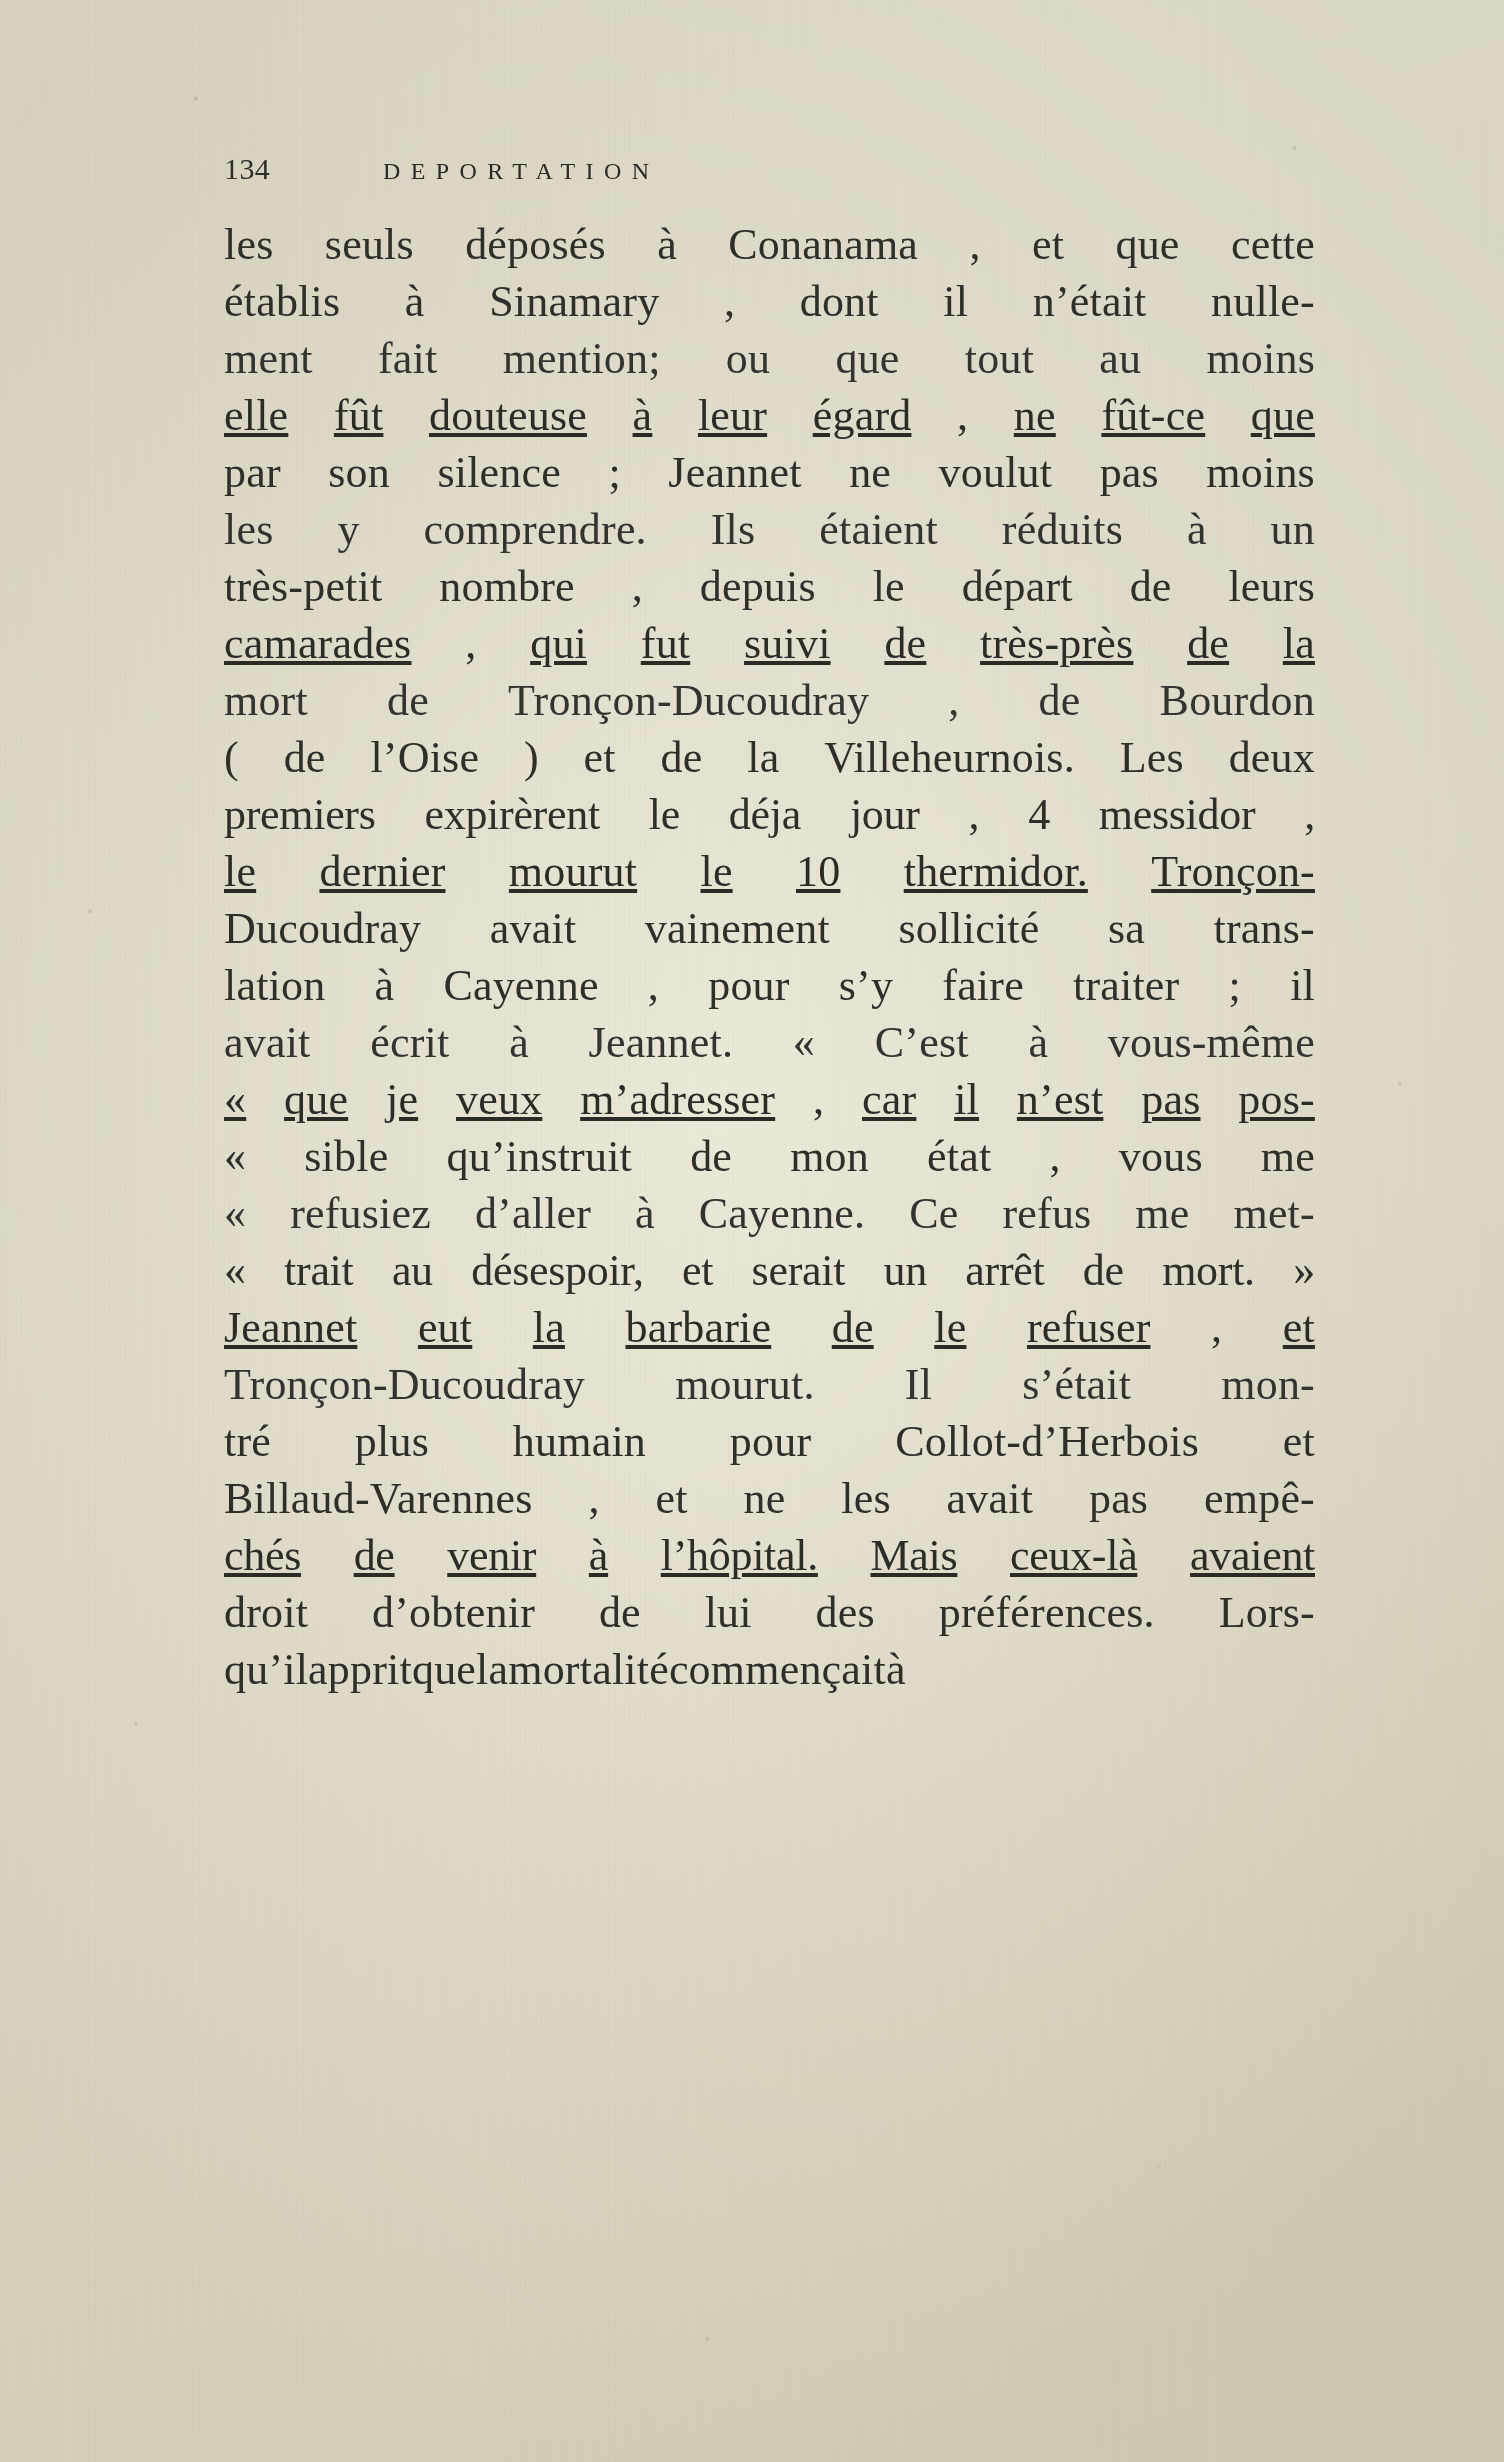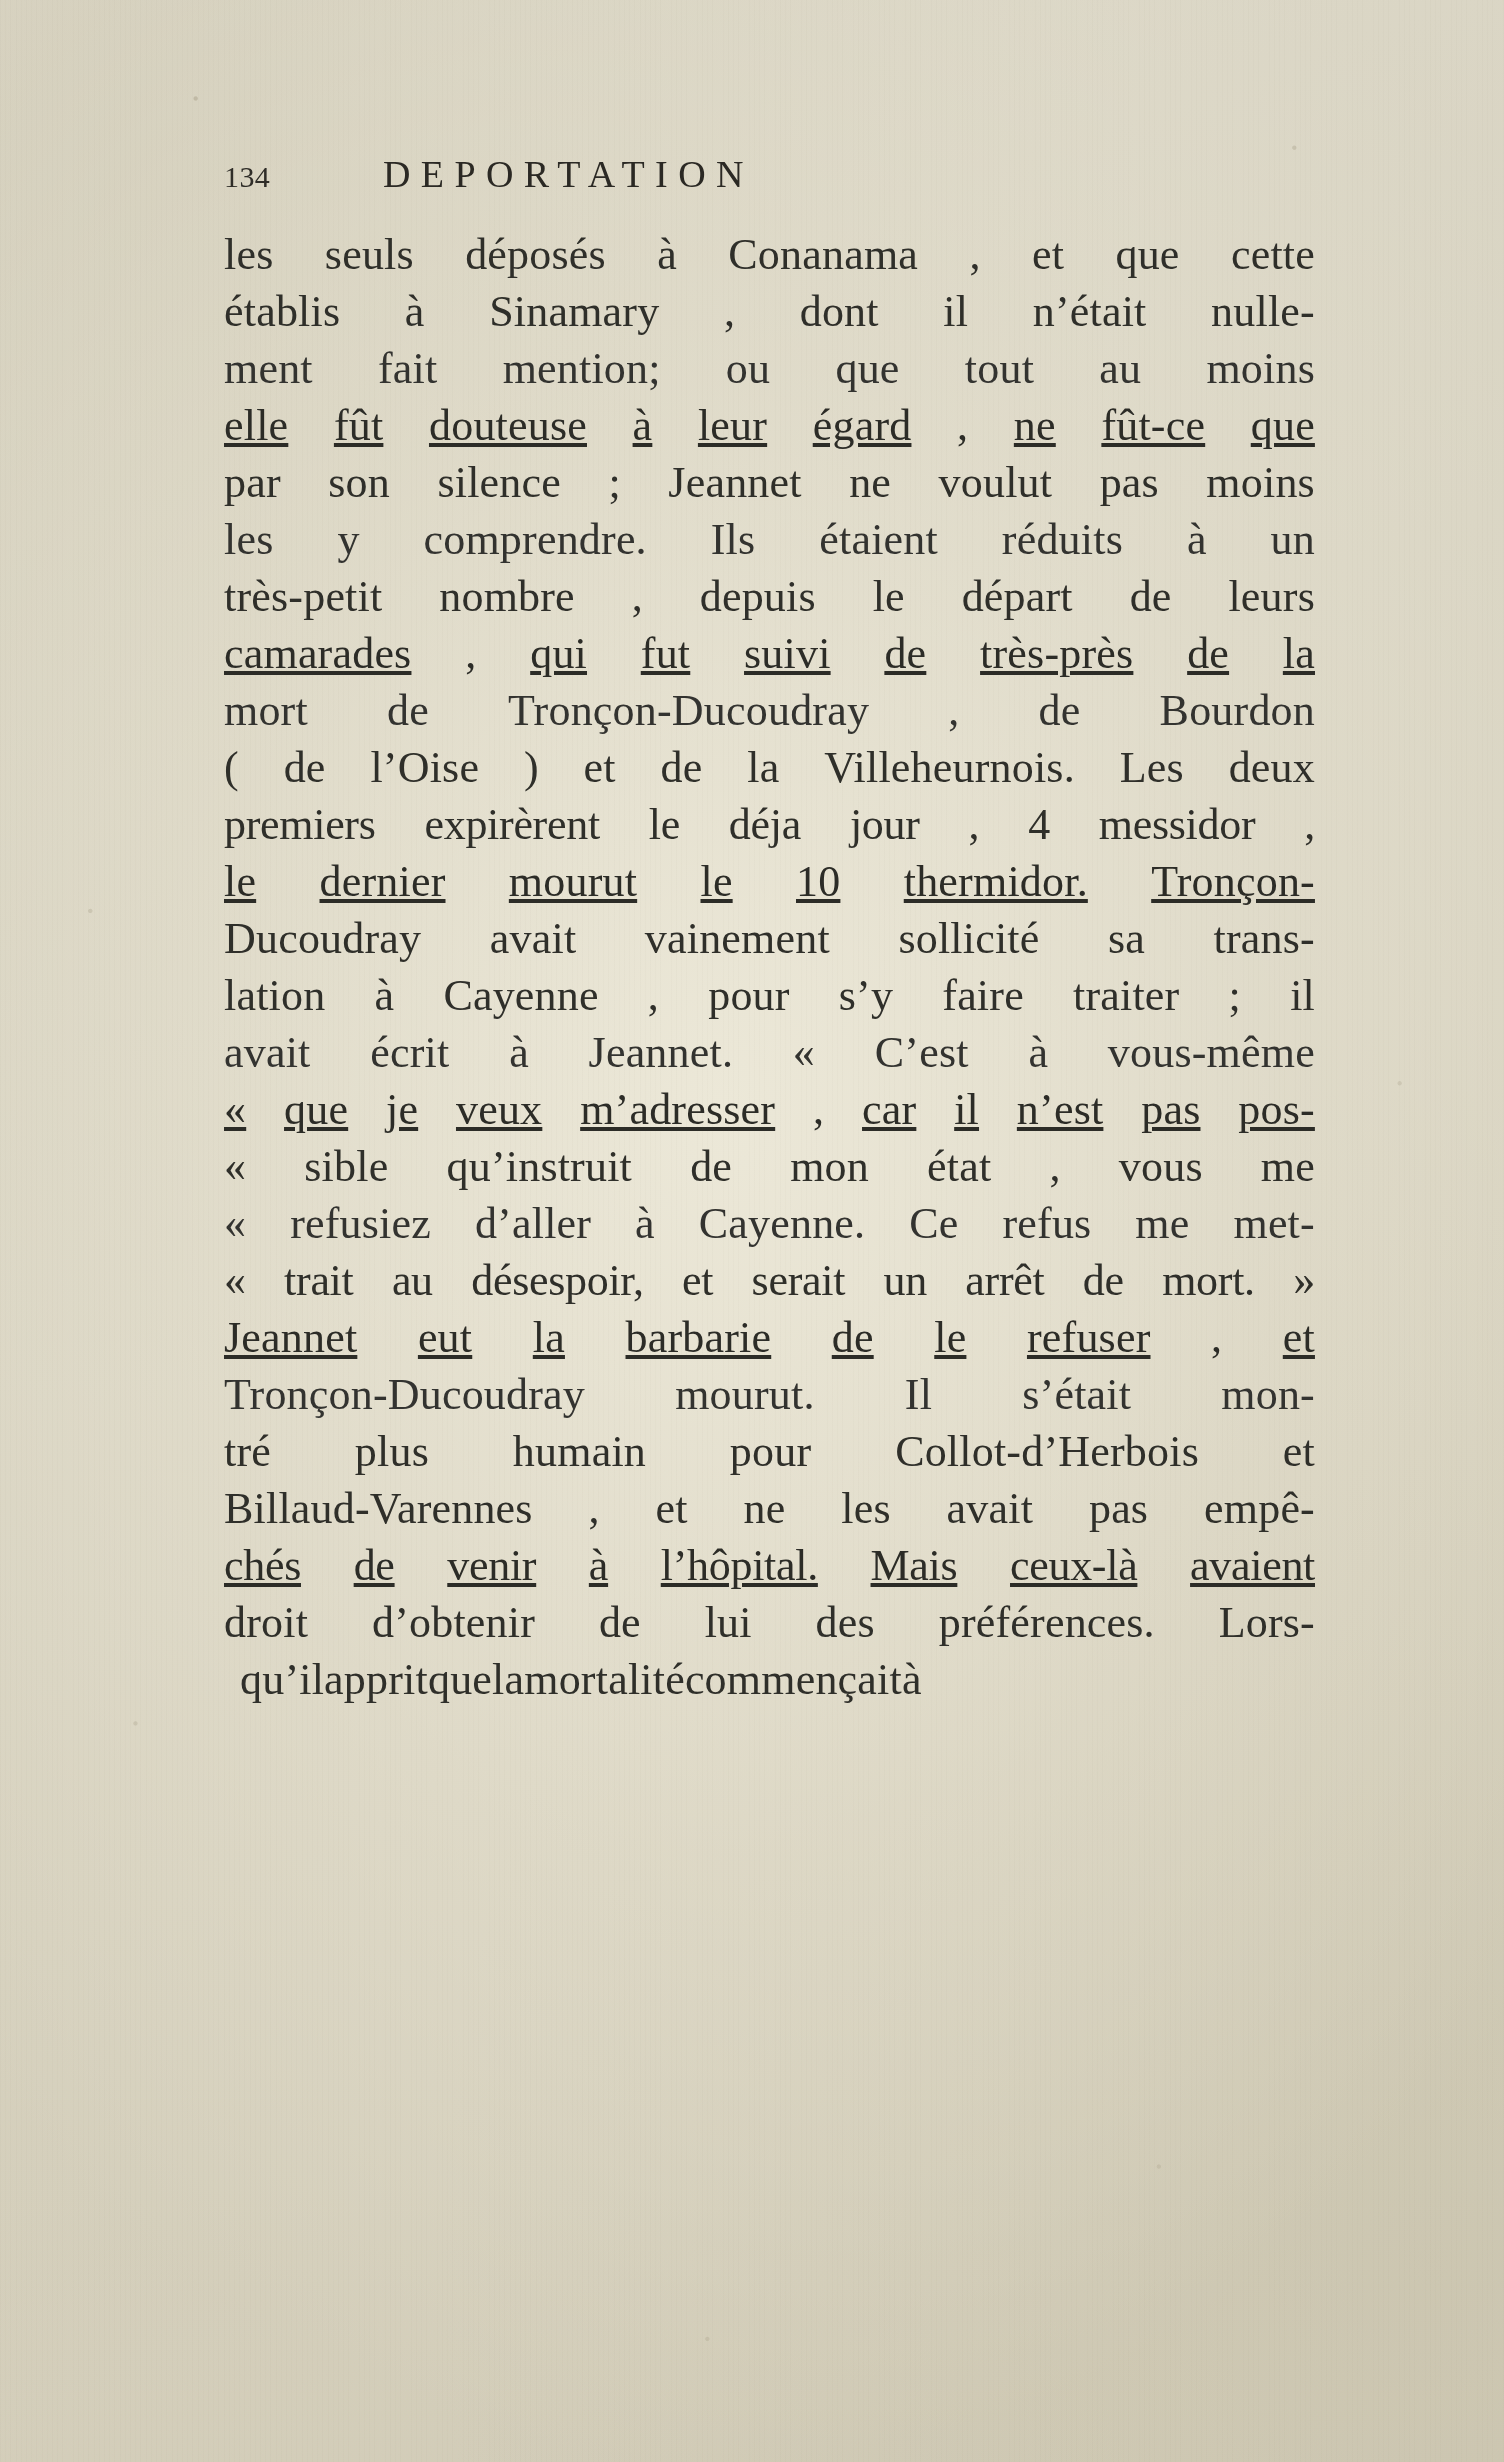--- a/index.html
+++ b/index.html
@@ -68,40 +68,39 @@
     gap: 44px;
   }
   .folio {
     font-size: 30px;
     color: #2f2d28;
     letter-spacing: 0.4px;
     width: 115px;
     font-family: "Liberation Serif", serif;
   }
   .running-head {
-    font-size: 38px;
+    font-size: 24px;
     color: #2b2924;
     letter-spacing: 10.4px;
     font-family: "Liberation Serif", serif;
   }
   
   .line {
     display: flex;
     justify-content: space-between;
     width: 1091px;
     font-size: 44px;
     line-height: 57px;
     color: #2f2f2a;
     letter-spacing: 0.2px;
     white-space: pre;
     text-align: right;
   }
   .line.last {
     justify-content: flex-start;
-    margin-left: 16px;
   }
   .line span.w {
     display: inline-block;
   }
   .line.tight { letter-spacing: -0.3px; }
 
   
   .line:nth-child(3n) { color: #333330; }
   .line:nth-child(4n) { color: #2c2c27; text-decoration: underline; }
 </style>

